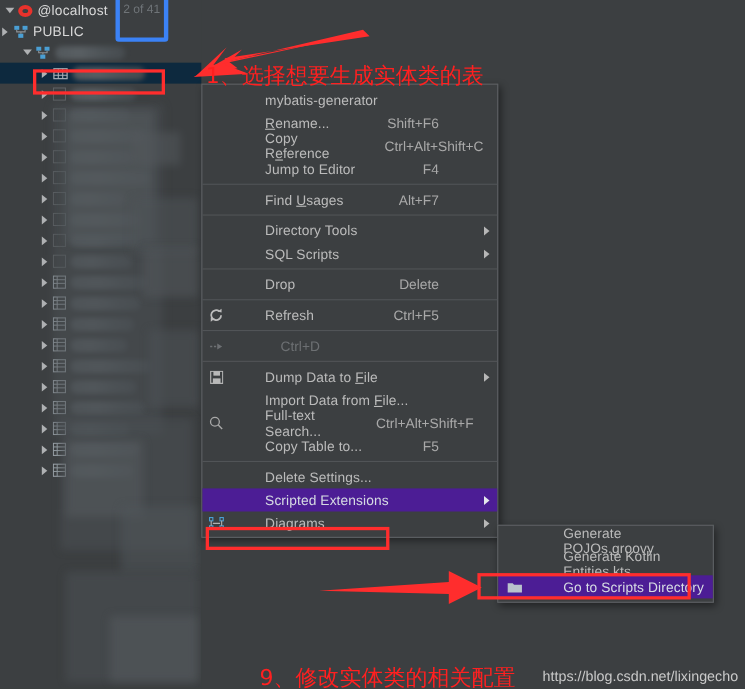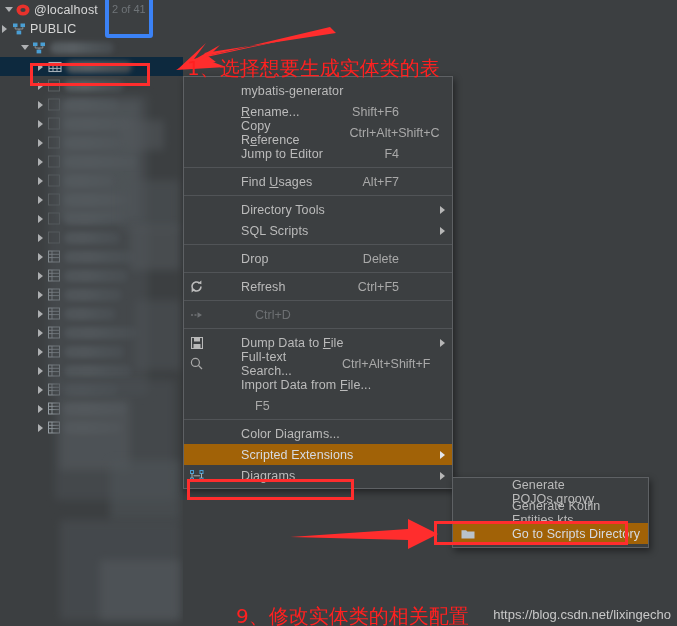--- a/index.html
+++ b/index.html
@@ -119,21 +119,21 @@
   }
   .mi {
     height: 21px;
     display: flex;
     align-items: center;
     padding: 0 7px 0 4px;
     position: relative;
     box-sizing: border-box;
     gap: 36px;
   }
-  .mi.hl { background: #a16207; }
+  .mi.hl { background: #4c1d95; }
   .mi.disabled .mi-label, .mi.disabled .mi-acc { color: #6d7073; }
   .mi-icon {
     width: 17px; flex: 0 0 17px;
     display: inline-flex; align-items: center; justify-content: center;
     height: 21px;
   }
   .mi-label {
     flex: 1 1 auto;
     color: #bbbbbb;
     font-size: 12.5px;
@@ -527,44 +527,45 @@
         <svg width="12" height="12" viewBox="0 0 12 12">
           <rect x="0.5" y="0.5" width="11" height="11" fill="none" stroke="#b9b9b9" stroke-width="1.1"></rect>
           <rect x="3" y="0.5" width="6" height="4" fill="#b9b9b9"></rect>
           <rect x="2.5" y="7" width="7" height="4.5" fill="#b9b9b9"></rect>
         </svg>
       </span>
       <span class="mi-label">Dump Data to <span class="u">F</span>ile</span>
       <span class="mi-arrow on"></span>
     </div>
     <div class="mi">
+      <span class="mi-icon"></span>
+      <span class="mi-label">Import Data from <span class="u">F</span>ile...</span>
+      <span class="mi-arrow"></span>
+    </div>
+    <div class="mi">
       <span class="mi-icon">
         <svg width="13" height="13" viewBox="0 0 13 13">
           <circle cx="5.4" cy="5.4" r="4" fill="none" stroke="#a8a8a8" stroke-width="1.2"></circle>
           <path d="M8.4 8.4 L12 12" stroke="#a8a8a8" stroke-width="1.3"></path>
         </svg>
       </span>
       <span class="mi-label">Full-text Search...</span>
       <span class="mi-acc">Ctrl+Alt+Shift+F</span>
       <span class="mi-arrow"></span>
     </div>
     <div class="mi">
       <span class="mi-icon"></span>
-      <span class="mi-label">Import Data from <span class="u">F</span>ile...</span>
-      <span class="mi-arrow"></span>
-    </div>
-    <div class="mi">
-      <span class="mi-icon"></span>
+      <span class="mi-label">Copy Table to...</span>
       <span class="mi-acc">F5</span>
       <span class="mi-arrow"></span>
     </div>
     <div class="msep"></div>
     <div class="mi">
       <span class="mi-icon"></span>
-      <span class="mi-label">Color Diagrams...</span>
+      <span class="mi-label">Delete Settings...</span>
       <span class="mi-arrow"></span>
     </div>
     <div class="mi hl">
       <span class="mi-icon"></span>
       <span class="mi-label">Scripted Extensions</span>
       <span class="mi-arrow on"></span>
     </div>
     <div class="mi">
       <span class="mi-icon">
         <svg width="14" height="12" viewBox="0 0 14 12">

